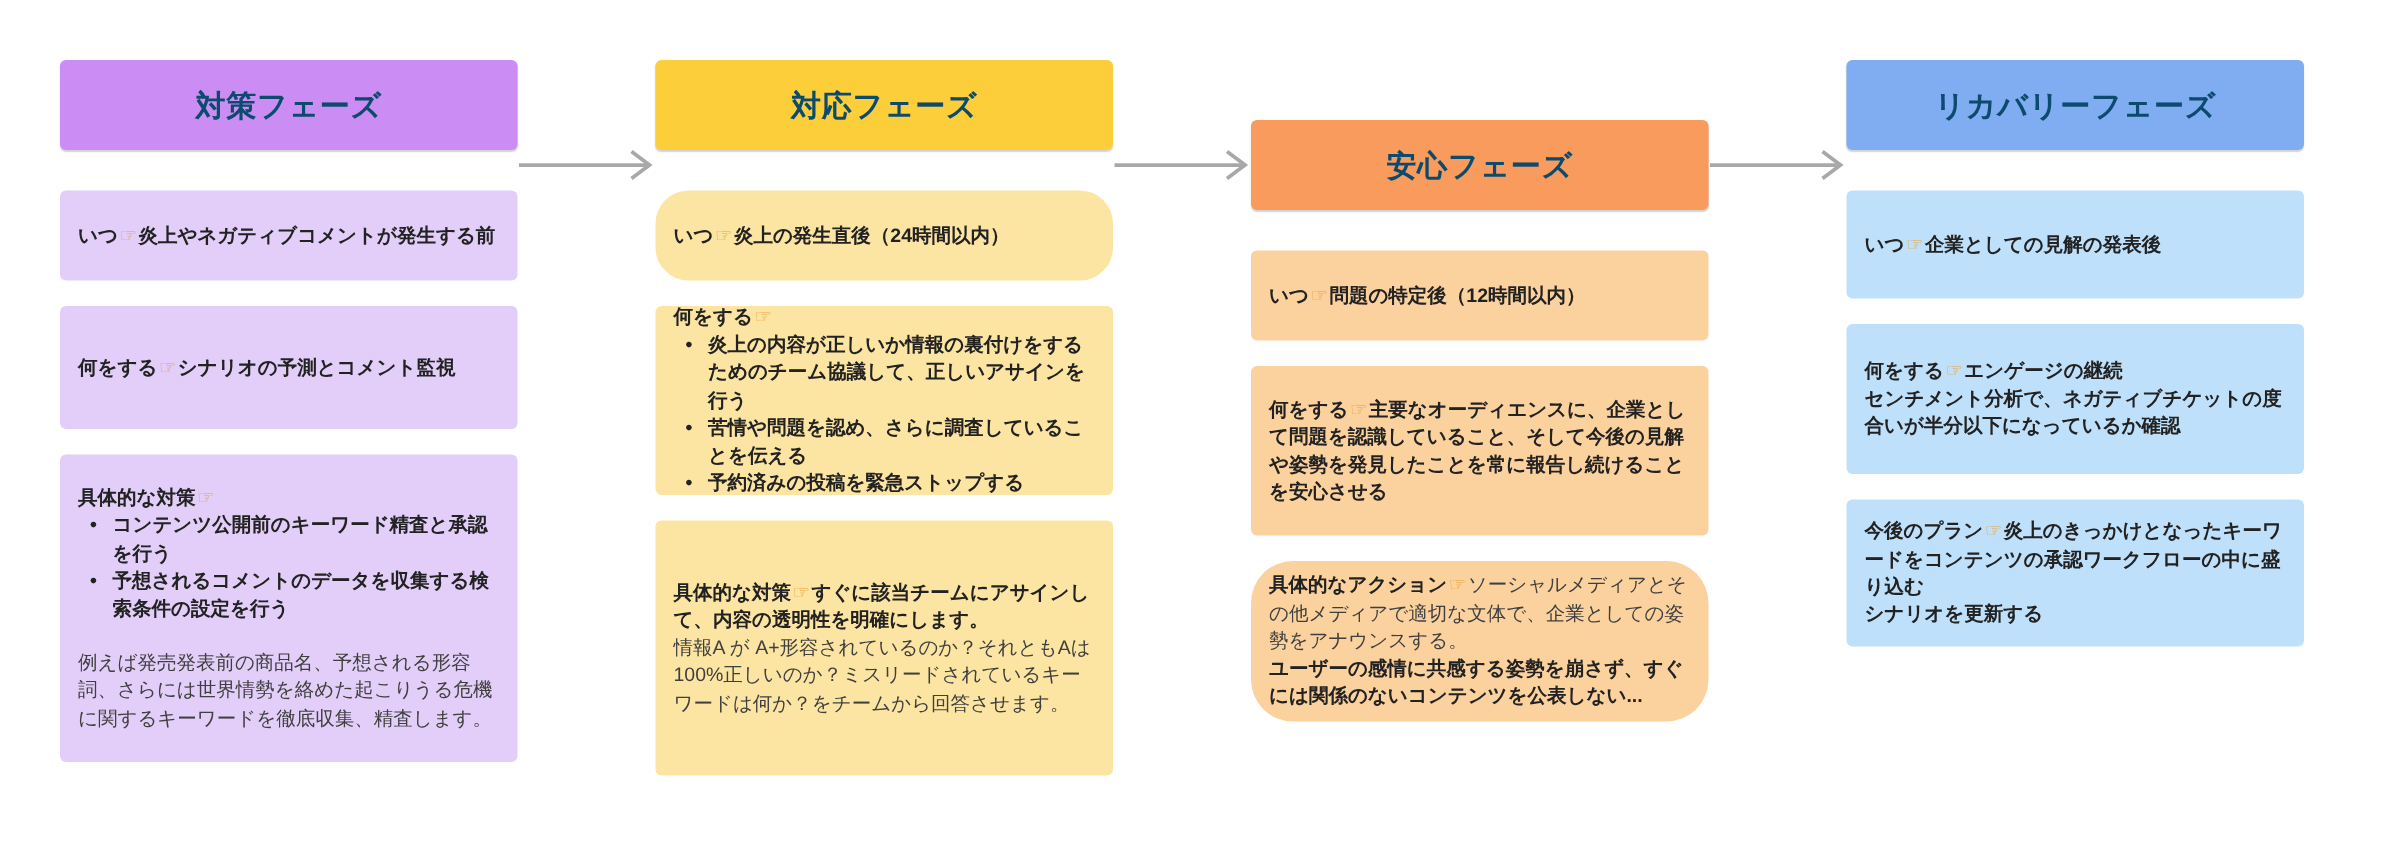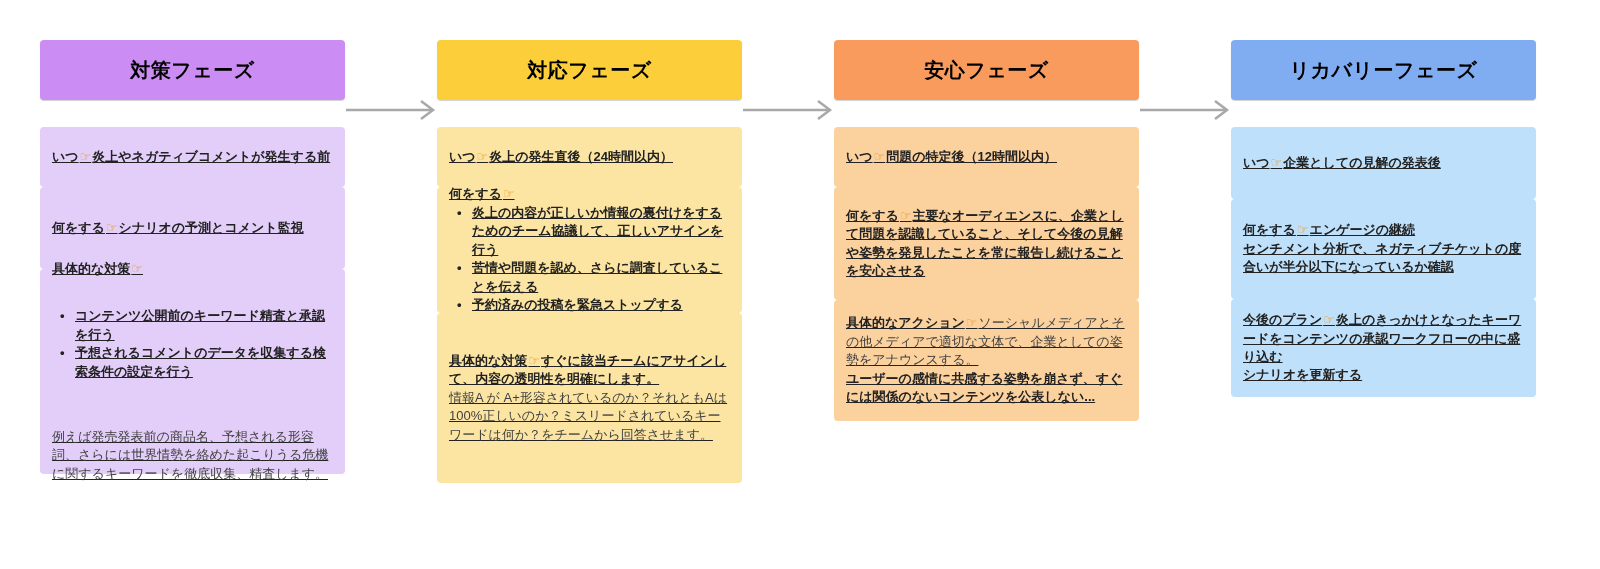--- a/index.html
+++ b/index.html
@@ -1,24 +1,24 @@
 <!DOCTYPE html>
 <html><head>
 <meta charset="utf-8">
 <style>
   html,body{margin:0;padding:0;width:1600px;height:569px;background:#ffffff;overflow:hidden;
     font-family:"Liberation Sans","DejaVu Sans",sans-serif;}
   .board{position:relative;width:1496px;margin:40px 0 0 40px;}
   .grid{display:grid;grid-template-columns:repeat(4,305px);column-gap:92px;align-items:start;}
   .col{display:flex;flex-direction:column;}
   .phase-header{height:60px;border-radius:4px;display:flex;align-items:center;justify-content:center;
-    font-size:20px;font-weight:700;color:#000000;letter-spacing:.5px;margin-bottom:27px;
+    font-size:20px;font-weight:700;color:#0c4a6e;letter-spacing:.5px;margin-bottom:27px;
     box-shadow:0 1px 1px rgba(0,0,0,.18);}
-  .card{border-radius:4px;padding:8px 12px;display:flex;flex-direction:column;
-    justify-content:center;box-sizing:border-box;font-size:13px;line-height:1.42;color:#232323;text-decoration:underline;}
+  .card{border-radius:4px;padding:8px 12px;margin-bottom:17px;display:flex;flex-direction:column;
+    justify-content:center;box-sizing:border-box;font-size:13px;line-height:1.42;color:#232323;}
   .line{margin:0;}
   .line.gap{margin-top:18px;}
   .b{font-weight:700;color:#222222;}
   .r{font-weight:400;color:#3f3f3f;}
   .ptr{font-weight:700;margin:0 1px;}
   ul{margin:0;padding:0 0 0 6px;list-style:none;}
   li{position:relative;padding-left:17px;font-weight:700;}
   li::before{content:"\2022";position:absolute;left:2px;top:0;color:#222222;}
   .arrow{position:absolute;top:58px;width:92px;height:24px;}
   .arrow-1{left:305px;}
@@ -52,58 +52,58 @@
   <div class="grid">
 
     <div class="col">
       <div class="phase-header" style="background: rgb(203, 141, 243);">対策フェーズ</div>
       <div class="card" style="height: 60px; background: rgb(226, 206, 248);">
           <div class="line"><span class="b">いつ</span><span class="ptr" style="color: rgb(233, 161, 59);">☞</span><span class="b">炎上やネガティブコメントが発生する前</span></div>
         </div>
       <div class="card" style="height: 82px; background: rgb(226, 206, 248);">
           <div class="line"><span class="b">何をする</span><span class="ptr" style="color: rgb(233, 161, 59);">☞</span><span class="b">シナリオの予測とコメント監視</span></div>
         </div>
-      <div class="card" style="height: 205px; background: rgb(226, 206, 248); gap: 29px;">
+      <div class="card" style="height: 205px; background: rgb(226, 206, 248);">
           <div class="line"><span class="b">具体的な対策</span><span class="ptr" style="color: rgb(233, 161, 59);">☞</span></div>
           <ul>
             <li><span class="b">コンテンツ公開前のキーワード精査と承認を行う</span></li>
             <li><span class="b">予想されるコメントのデータを収集する検索条件の設定を行う</span></li>
           </ul>
           <div class="line gap"><span class="r">例えば発売発表前の商品名、予想される形容詞、さらには世界情勢を絡めた起こりうる危機に関するキーワードを徹底収集、精査します。</span></div>
         </div>
     </div>
 
     <div class="col">
       <div class="phase-header" style="background: rgb(252, 207, 58);">対応フェーズ</div>
-      <div class="card" style="height: 60px; background: rgb(252, 229, 162);">
+      <div class="card" style="height: 60px; background: rgb(252, 229, 162); border-radius: 22px;">
           <div class="line"><span class="b">いつ</span><span class="ptr" style="color: rgb(233, 161, 59);">☞</span><span class="b">炎上の発生直後（24時間以内）</span></div>
         </div>
       <div class="card" style="height: 126px; background: rgb(252, 229, 162);">
           <div class="line"><span class="b">何をする</span><span class="ptr" style="color: rgb(233, 161, 59);">☞</span></div>
           <ul>
             <li><span class="b">炎上の内容が正しいか情報の裏付けをするためのチーム協議して、正しいアサインを行う</span></li>
             <li><span class="b">苦情や問題を認め、さらに調査していることを伝える</span></li>
             <li><span class="b">予約済みの投稿を緊急ストップする</span></li>
           </ul>
         </div>
       <div class="card" style="height: 170px; background: rgb(252, 229, 162);">
           <div class="line"><span class="b">具体的な対策</span><span class="ptr" style="color: rgb(233, 161, 59);">☞</span><span class="b">すぐに該当チームにアサインして、内容の透明性を明確にします。</span></div>
           <div class="line"><span class="r">情報A が A+形容されているのか？それともAは100%正しいのか？ミスリードされているキーワードは何か？をチームから回答させます。</span></div>
         </div>
     </div>
 
     <div class="col">
-      <div class="phase-header" style="background: rgb(250, 155, 94);">安心フェーズ</div>
+      <div class="phase-header" style="background: rgb(250, 155, 94); margin-top: 40px;">安心フェーズ</div>
       <div class="card" style="height: 60px; background: rgb(251, 209, 158);">
           <div class="line"><span class="b">いつ</span><span class="ptr" style="color: rgb(233, 161, 59);">☞</span><span class="b">問題の特定後（12時間以内）</span></div>
         </div>
       <div class="card" style="height: 113px; background: rgb(251, 209, 158);">
           <div class="line"><span class="b">何をする</span><span class="ptr" style="color: rgb(233, 161, 59);">☞</span><span class="b">主要なオーディエンスに、企業として問題を認識していること、そして今後の見解や姿勢を発見したことを常に報告し続けることを安心させる</span></div>
         </div>
-      <div class="card" style="height: 121px; background: rgb(251, 209, 158);">
+      <div class="card" style="height: 107px; background: rgb(251, 209, 158); border-radius: 28px;">
           <div class="line"><span class="b">具体的なアクション</span><span class="ptr" style="color: rgb(233, 161, 59);">☞</span><span class="r">ソーシャルメディアとその他メディアで適切な文体で、企業としての姿勢をアナウンスする。</span></div>
           <div class="line"><span class="b">ユーザーの感情に共感する姿勢を崩さず、すぐには関係のないコンテンツを公表しない...</span></div>
         </div>
     </div>
 
     <div class="col">
       <div class="phase-header" style="background: rgb(128, 173, 242);">リカバリーフェーズ</div>
       <div class="card" style="height: 72px; background: rgb(191, 224, 250);">
           <div class="line"><span class="b">いつ</span><span class="ptr" style="color: rgb(233, 161, 59);">☞</span><span class="b">企業としての見解の発表後</span></div>
         </div>

